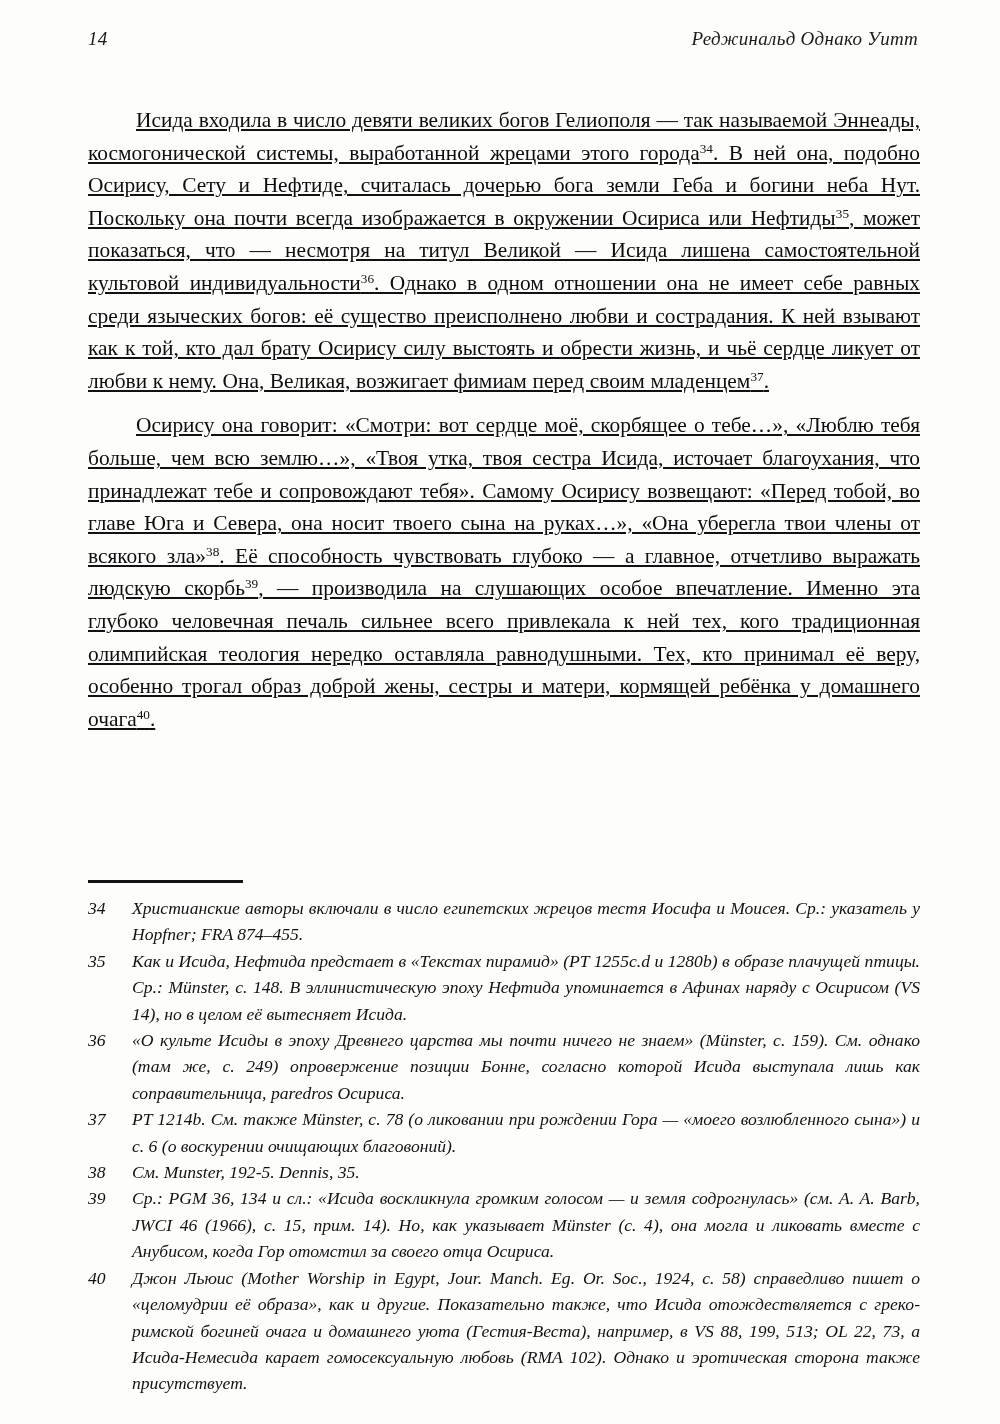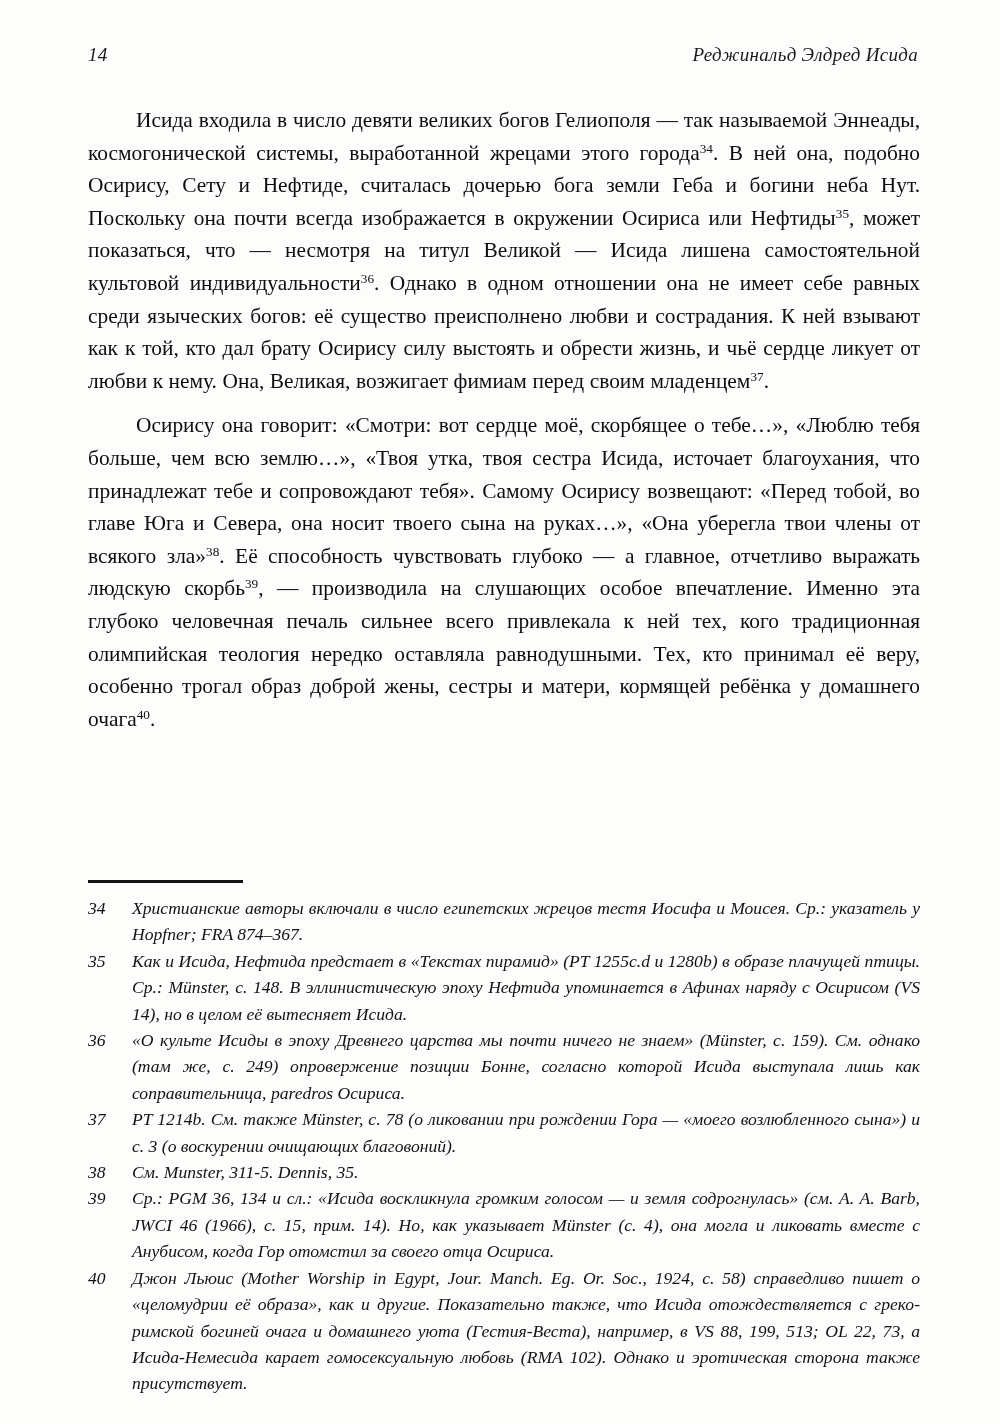--- a/index.html
+++ b/index.html
@@ -19,21 +19,21 @@
     font-family: "Liberation Serif", "DejaVu Serif", serif;
     color: #111111;
     box-sizing: border-box;
   }
 
   
   .running-head {
     position: absolute;
     left: 88px;
     right: 82px;
-    top: 44px;
+    top: 28px;
     height: 30px;
     display: flex;
     align-items: baseline;
     justify-content: space-between;
     font-style: italic;
     font-size: 19px;
     color: #1a1a1a;
     letter-spacing: 0.2px;
   }
 
@@ -47,20 +47,21 @@
     font-size: 19px;
     letter-spacing: 0.3px;
   }
 
   
   .body-block {
     position: absolute;
     left: 88px;
     top: 104px;
     width: 832px;
+    text-decoration: underline;
   }
 
   .para {
     margin: 0;
     text-align: justify;
     text-justify: inter-word;
     text-indent: 48px;
     font-size: 21.4px;
     line-height: 32.6px;
     color: #0d0d0d;
@@ -119,50 +120,50 @@
     display: block;
   }
 </style>
 </head>
 <body>
 
 <div class="page">
 
   <div class="running-head">
     <span class="folio">14</span>
-    <span class="head-title">Реджинальд Элдред Исида</span>
+    <span class="head-title">Реджинальд Однако Уитт</span>
   </div>
 
   <div class="body-block" id="body-block">
       <p class="para">Исида входила в число девяти великих богов Гелиополя — так называемой Эннеады, космогонической системы, выработанной жрецами этого города<sup>34</sup>. В ней она, подобно Осирису, Сету и Нефтиде, считалась дочерью бога земли Геба и богини неба Нут. Поскольку она почти всегда изображается в окружении Осириса или Нефтиды<sup>35</sup>, может показаться, что — несмотря на титул Великой — Исида лишена самостоятельной культовой индивидуальности<sup>36</sup>. Однако в одном отношении она не имеет себе равных среди языческих богов: её существо преисполнено любви и сострадания. К ней взывают как к той, кто дал брату Осирису силу выстоять и обрести жизнь, и чьё сердце ликует от любви к нему. Она, Великая, возжигает фимиам перед своим младенцем<sup>37</sup>.</p>
       <p class="para">Осирису она говорит: «Смотри: вот сердце моё, скорбящее о тебе…», «Люблю тебя больше, чем всю землю…», «Твоя утка, твоя сестра Исида, источает благоухания, что принадлежат тебе и сопровождают тебя». Самому Осирису возвещают: «Перед тобой, во главе Юга и Севера, она носит твоего сына на руках…», «Она уберегла твои члены от всякого зла»<sup>38</sup>. Её способность чувствовать глубоко — а главное, отчетливо выражать людскую скорбь<sup>39</sup>, — производила на слушающих особое впечатление. Именно эта глубоко человечная печаль сильнее всего привлекала к ней тех, кого традиционная олимпийская теология нередко оставляла равнодушными. Тех, кто принимал её веру, особенно трогал образ доброй жены, сестры и матери, кормящей ребёнка у домашнего очага<sup>40</sup>.</p>
     </div>
 
   <div class="footnote-area">
     <hr class="footnote-rule">
     <div id="footnote-list">
         <div class="footnote">
           <span class="fn-num">34</span>
-          <span class="fn-text">Христианские авторы включали в число египетских жрецов тестя Иосифа и Моисея. Ср.: указатель у Hopfner; FRA 874–367.</span>
+          <span class="fn-text">Христианские авторы включали в число египетских жрецов тестя Иосифа и Моисея. Ср.: указатель у Hopfner; FRA 874–455.</span>
         </div>
         <div class="footnote">
           <span class="fn-num">35</span>
           <span class="fn-text">Как и Исида, Нефтида предстает в «Текстах пирамид» (PT 1255c.d и 1280b) в образе плачущей птицы. Ср.: Münster, с. 148. В эллинистическую эпоху Нефтида упоминается в Афинах наряду с Осирисом (VS 14), но в целом её вытесняет Исида.</span>
         </div>
         <div class="footnote">
           <span class="fn-num">36</span>
           <span class="fn-text">«О культе Исиды в эпоху Древнего царства мы почти ничего не знаем» (Münster, с. 159). См. однако (там же, с. 249) опровержение позиции Бонне, согласно которой Исида выступала лишь как соправительница, paredros Осириса.</span>
         </div>
         <div class="footnote">
           <span class="fn-num">37</span>
-          <span class="fn-text">PT 1214b. См. также Münster, с. 78 (о ликовании при рождении Гора — «моего возлюбленного сына») и с. 3 (о воскурении очищающих благовоний).</span>
+          <span class="fn-text">PT 1214b. См. также Münster, с. 78 (о ликовании при рождении Гора — «моего возлюбленного сына») и с. 6 (о воскурении очищающих благовоний).</span>
         </div>
         <div class="footnote">
           <span class="fn-num">38</span>
-          <span class="fn-text">См. Munster, 311-5. Dennis, 35.</span>
+          <span class="fn-text">См. Munster, 192-5. Dennis, 35.</span>
         </div>
         <div class="footnote">
           <span class="fn-num">39</span>
           <span class="fn-text">Ср.: PGM 36, 134 и сл.: «Исида воскликнула громким голосом — и земля содрогнулась» (см. A. A. Barb, JWCI 46 (1966), с. 15, прим. 14). Но, как указывает Münster (с. 4), она могла и ликовать вместе с Анубисом, когда Гор отомстил за своего отца Осириса.</span>
         </div>
         <div class="footnote">
           <span class="fn-num">40</span>
           <span class="fn-text">Джон Льюис (Mother Worship in Egypt, Jour. Manch. Eg. Or. Soc., 1924, с. 58) справедливо пишет о «целомудрии её образа», как и другие. Показательно также, что Исида отождествляется с греко-римской богиней очага и домашнего уюта (Гестия-Веста), например, в VS 88, 199, 513; OL 22, 73, а Исида-Немесида карает гомосексуальную любовь (RMA 102). Однако и эротическая сторона также присутствует.</span>
         </div>
       </div>

